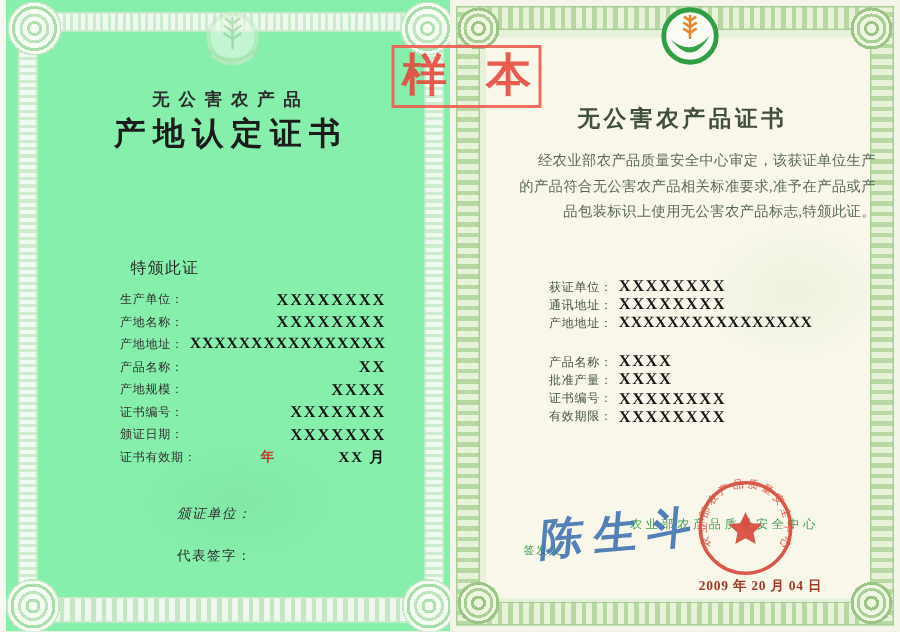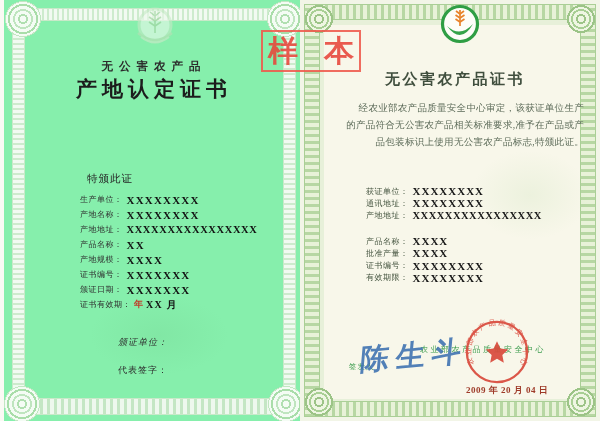--- a/index.html
+++ b/index.html
@@ -47,21 +47,21 @@
   
   .l-subtitle{position:absolute;left:0;right:0;top:59px;text-align:center;
               font-size:11.5px;font-weight:bold;letter-spacing:6px;color:#2c2c2c;}
   .l-title{position:absolute;left:0;right:0;top:75px;text-align:center;
            font-size:21px;font-weight:bold;letter-spacing:5px;color:#1c1c1c;}
   .l-body{position:absolute;left:52px;top:119px;width:206px;font-size:10.5px;
           line-height:17.5px;color:#242424;text-indent:21px;letter-spacing:.4px;}
   .l-body .bx{font-weight:bold;font-size:12px;letter-spacing:2px;margin:0 12px;text-indent:0;}
   .l-closing{position:absolute;left:83px;top:172px;font-size:10.5px;color:#242424;letter-spacing:1px;}
   .l-fields{position:absolute;left:76px;top:192px;}
-  .lrow{height:15px;display:flex;align-items:center;}
+  .lrow{height:15px;display:flex;align-items:center;justify-content:space-between;}
   .llabel{font-size:8px;color:#2e2e2e;letter-spacing:.5px;white-space:nowrap;}
   .lvalue{font-size:11px;font-weight:bold;color:#111;letter-spacing:1.2px;margin-left:4px;white-space:nowrap;}
   .lvalue.long{font-size:10.5px;letter-spacing:.6px;}
   .yr-red{color:#c03a28;font-weight:bold;font-size:9px;}
   .l-issuer{position:absolute;left:114px;top:336px;font-size:9px;color:#2e2e2e;letter-spacing:1px;font-style:italic;}
   .l-signer{position:absolute;left:114px;top:364px;font-size:9px;color:#2e2e2e;letter-spacing:1px;}
   .l-logo{position:absolute;left:127px;top:5px;opacity:.75;}
 
   
   .r-logo{position:absolute;left:139px;top:3px;}

